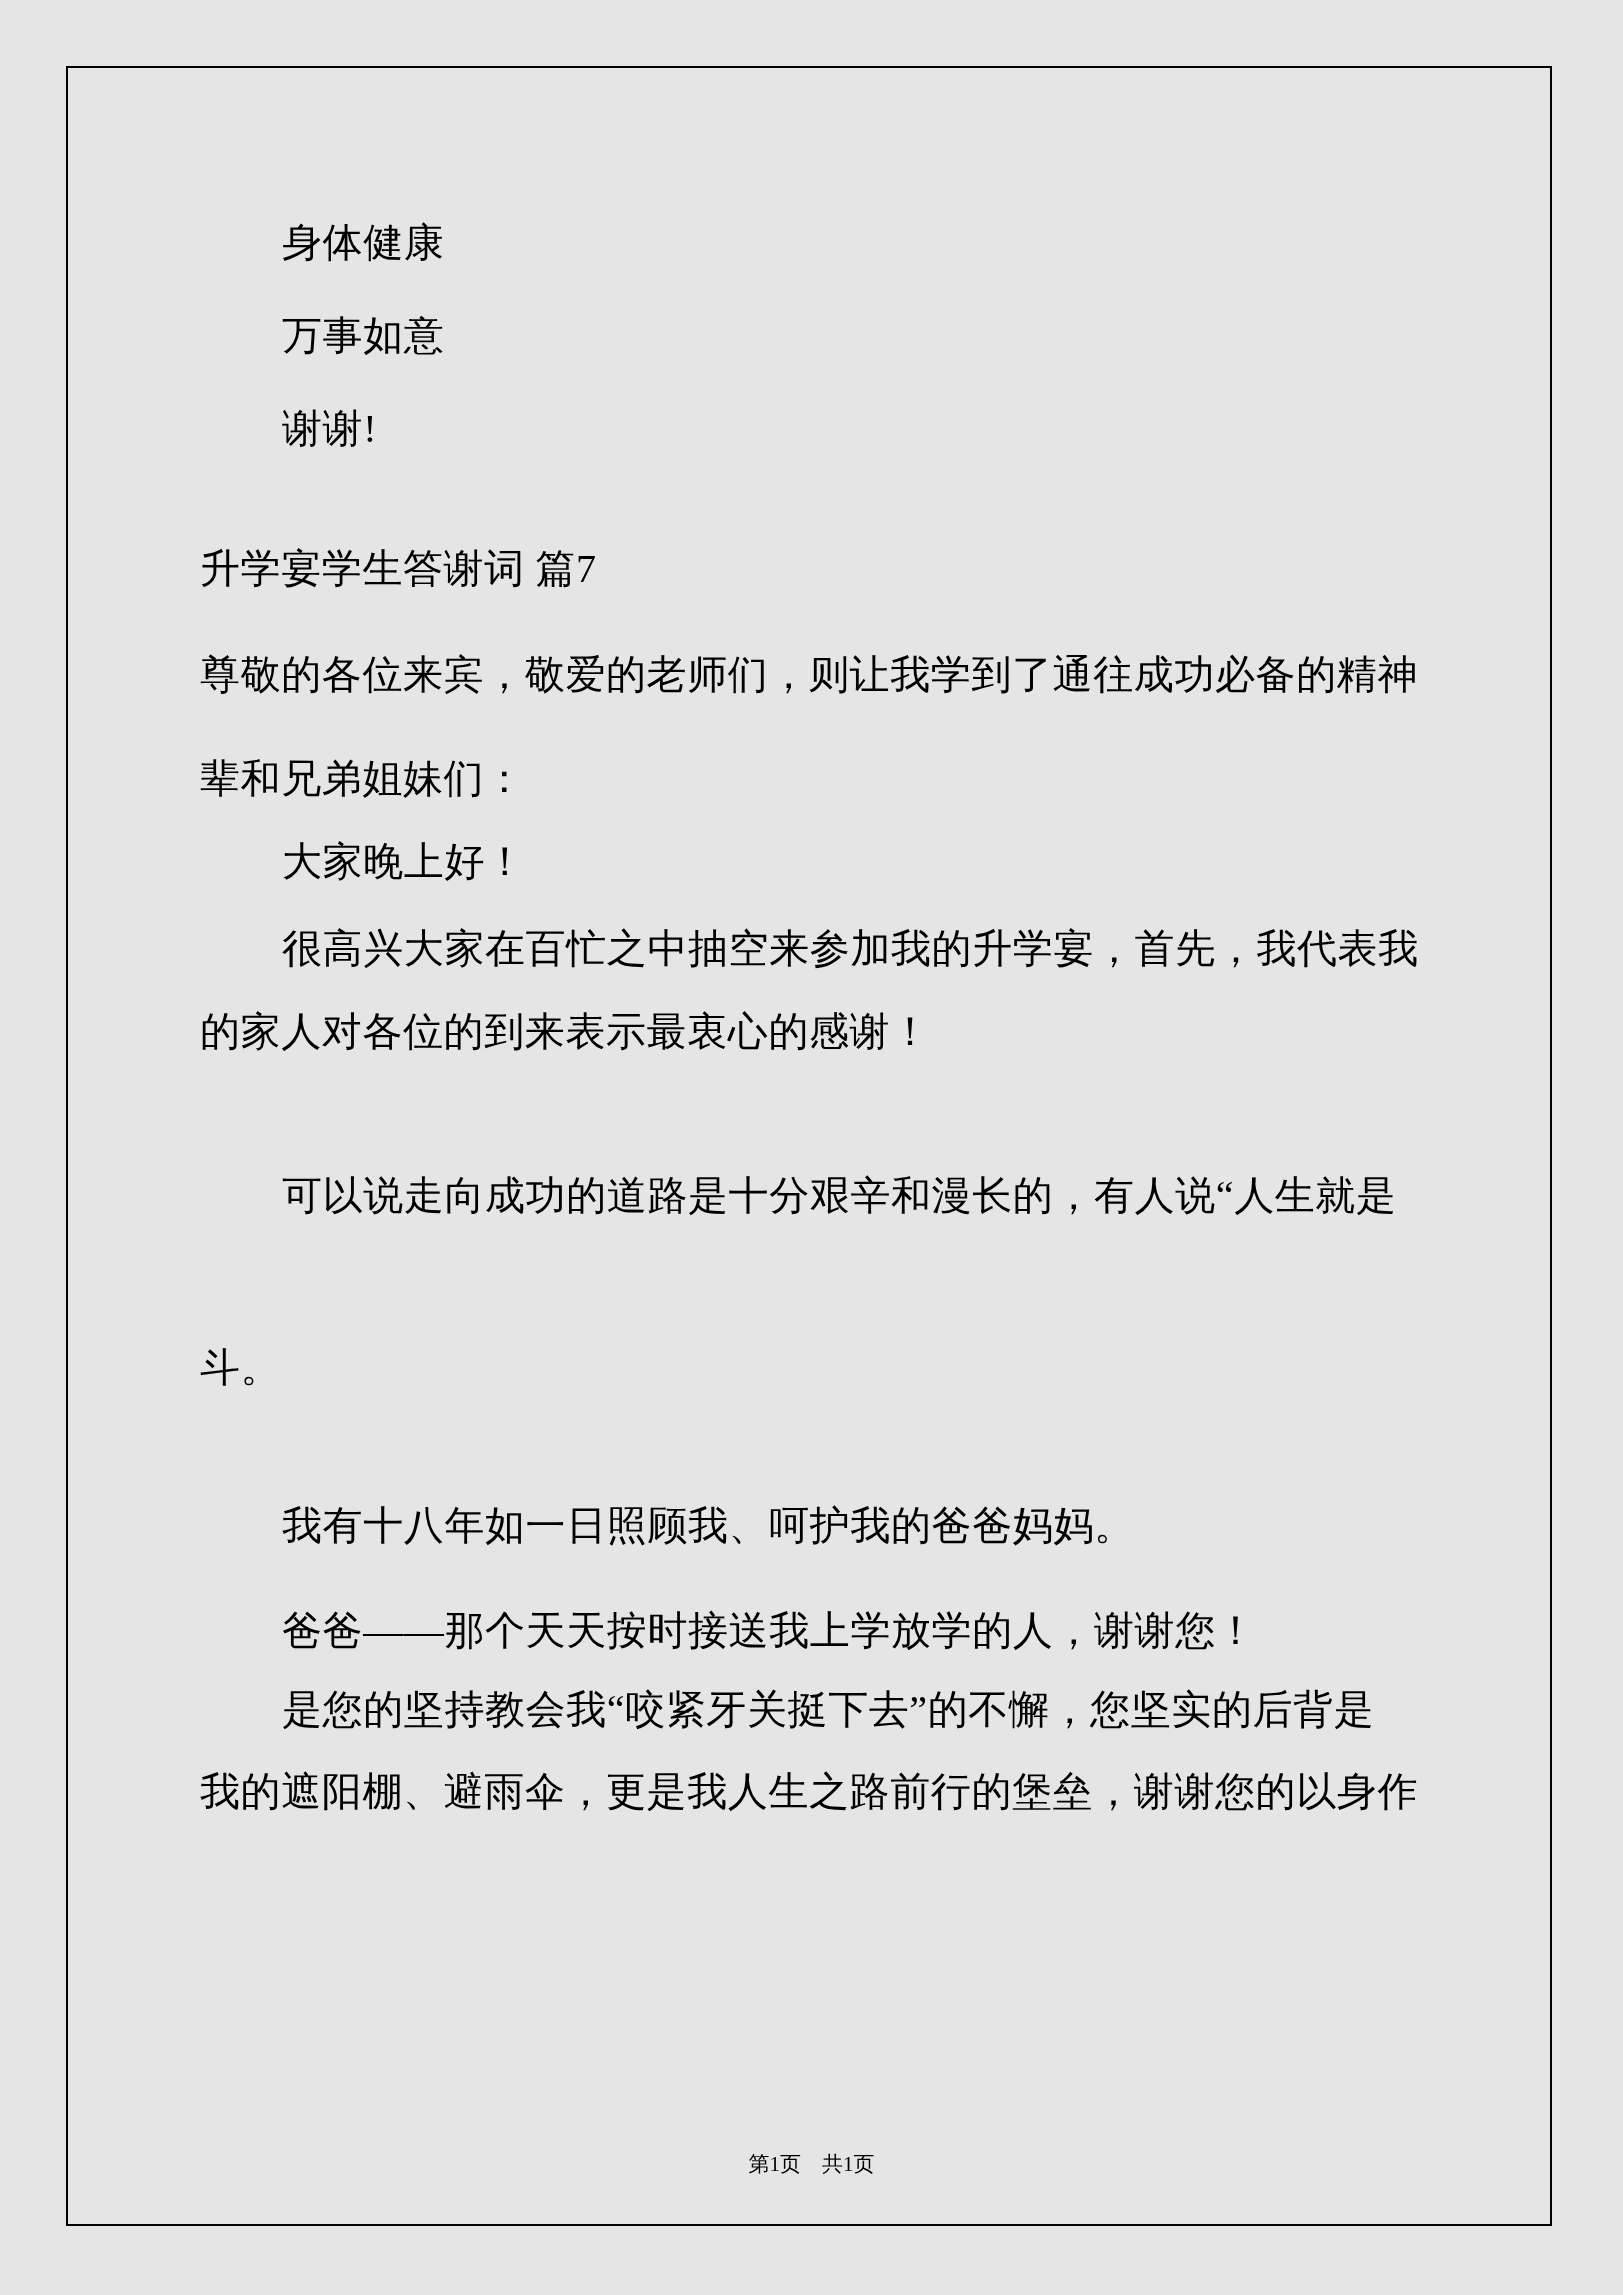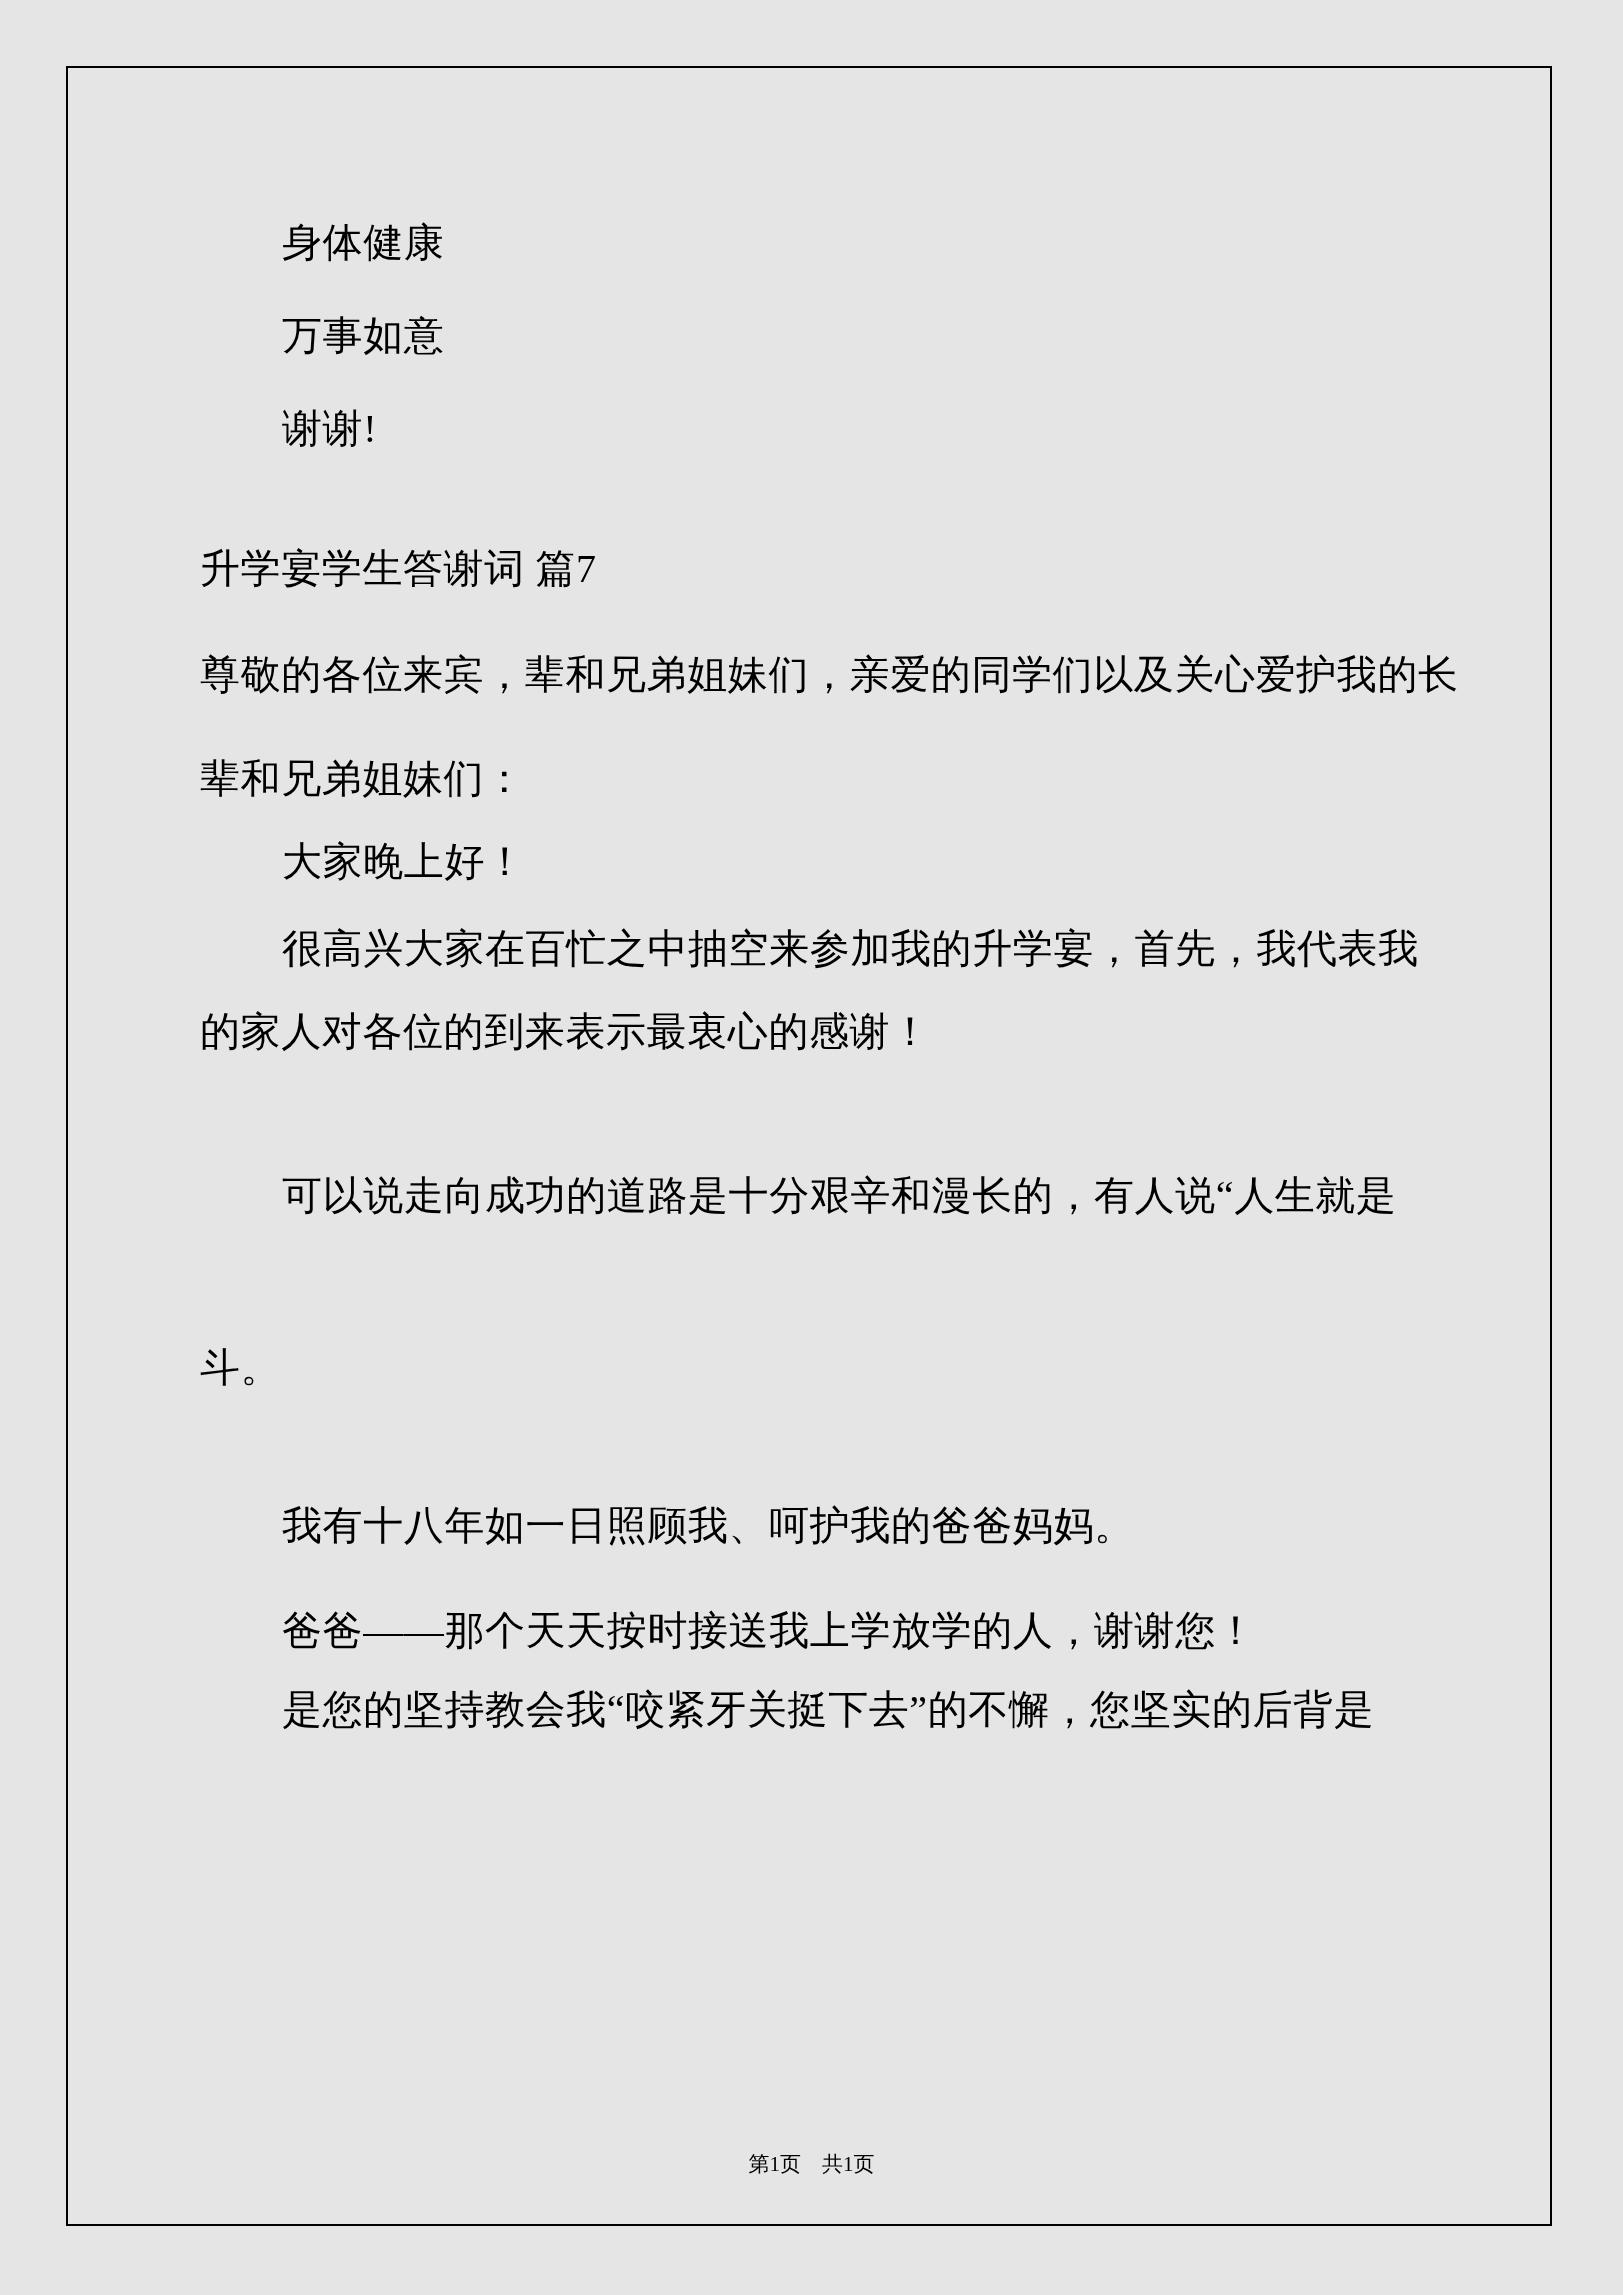--- a/index.html
+++ b/index.html
@@ -54,32 +54,33 @@
 
 <div class="page">
   <div class="frame"></div>
 
   <div class="line indent" style="top:223px">身体健康</div>
   <div class="line indent" style="top:316px">万事如意</div>
   <div class="line indent" style="top:409px">谢谢!</div>
 
   <div class="line" style="top:549px">升学宴学生答谢词 篇7</div>
 
-  <div class="line" style="top:655px">尊敬的各位来宾，辈和兄弟姐妹们，亲爱的同学们以及关心爱护我的长</div>
+  <div class="line" style="top:655px">尊敬的各位来宾，敬爱的老师们，则让我学到了通往成功必备的精神</div>
   <div class="line" style="top:759px">辈和兄弟姐妹们：</div>
 
   <div class="line indent" style="top:842px">大家晚上好！</div>
 
   <div class="line indent" style="top:929px">很高兴大家在百忙之中抽空来参加我的升学宴，首先，我代表我</div>
   <div class="line" style="top:1012px">的家人对各位的到来表示最衷心的感谢！</div>
 
   <div class="line indent" style="top:1176px">可以说走向成功的道路是十分艰辛和漫长的，有人说“人生就是</div>
   <div class="line" style="top:1348px">斗。</div>
 
   <div class="line indent" style="top:1506px">我有十八年如一日照顾我、呵护我的爸爸妈妈。</div>
 
   <div class="line indent" style="top:1611px">爸爸——那个天天按时接送我上学放学的人，谢谢您！</div>
 
   <div class="line indent" style="top:1690px">是您的坚持教会我“咬紧牙关挺下去”的不懈，您坚实的后背是</div>
+  <div class="line" style="top:1772px">我的遮阳棚、避雨伞，更是我人生之路前行的堡垒，谢谢您的以身作</div>
 
   <div class="footer">第1页　共1页</div>
 </div>
 
 
 </body></html>

